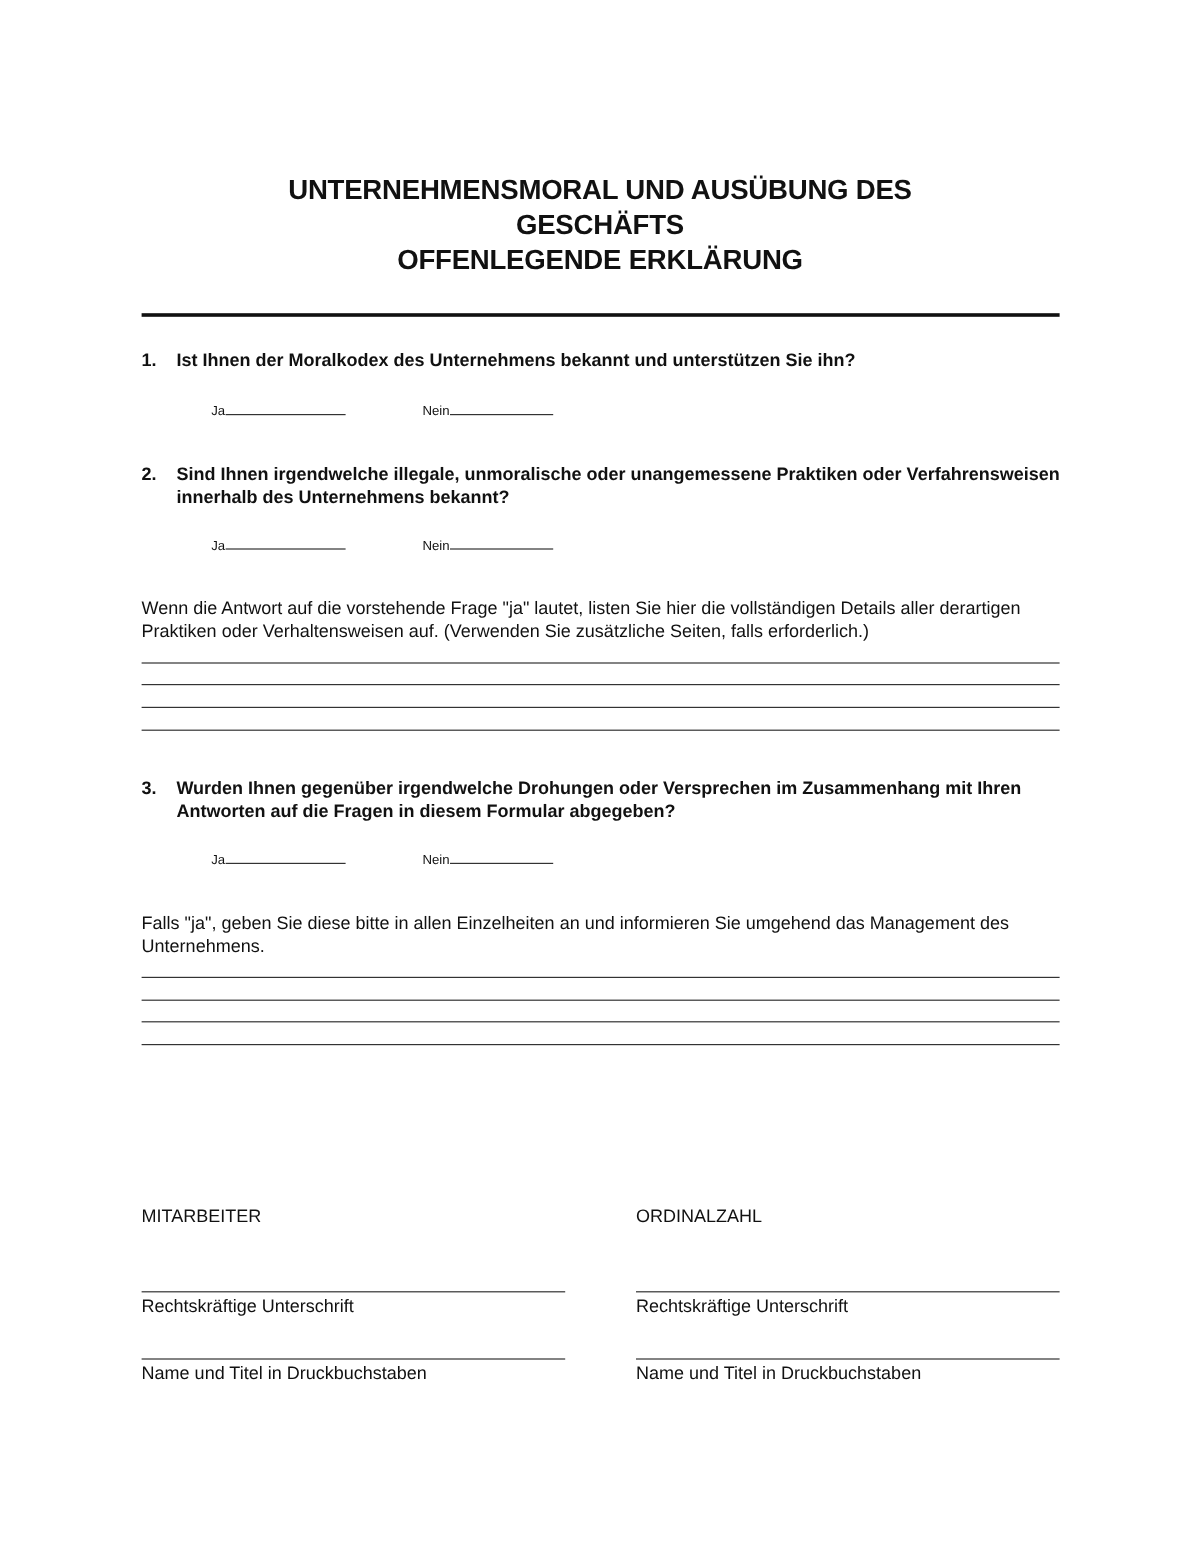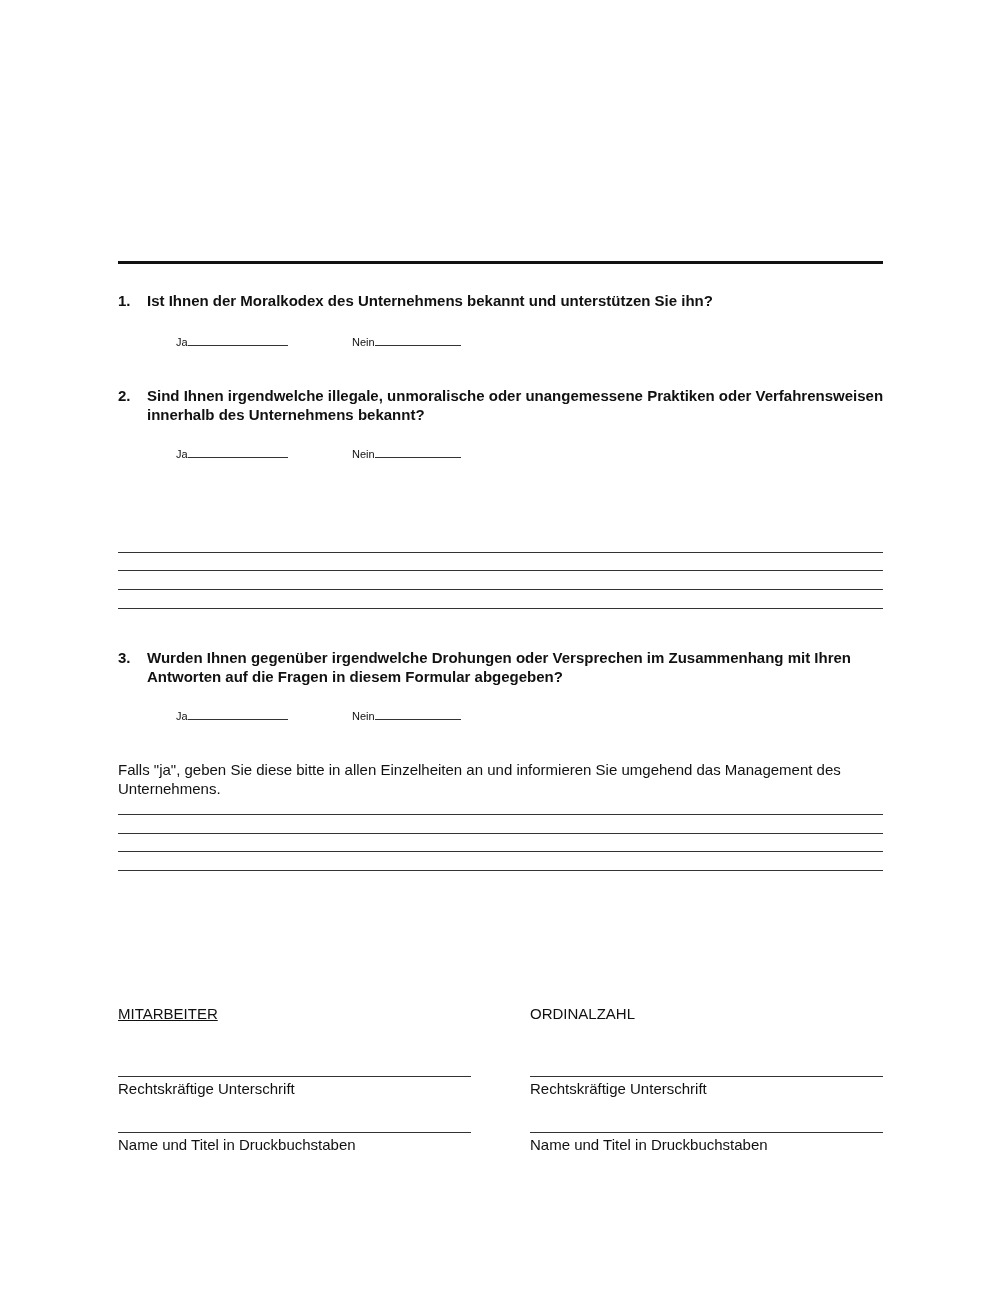--- a/index.html
+++ b/index.html
@@ -17,20 +17,25 @@
   .para { left: 118px; width: 770px; font-size: 15px; line-height: 19px; }
   .line { left: 118px; width: 765px; height: 0; border-top: 1.5px solid #333; }
   .label { font-size: 15px; line-height: 19px; white-space: nowrap; }
   .sigline { height: 0; border-top: 1.5px solid #333; }
 </style>
 </head>
 <body>
 
 <div class="page">
 
+  <div class="abs title">
+    <div>UNTERNEHMENSMORAL UND AUSÜBUNG DES</div>
+    <div>GESCHÄFTS</div>
+    <div>OFFENLEGENDE ERKLÄRUNG</div>
+  </div>
 
   <div class="abs rule"></div>
 
   <div class="abs q" style="top:291px;">
     <span class="num">1.</span>
     <div class="txt">Ist Ihnen der Moralkodex des Unternehmens bekannt und unterstützen Sie ihn?</div>
   </div>
   <div class="abs yn" style="left:176px; top:330px;">
     <span>Ja</span><span class="blank" style="width:100px;"></span>
   </div>
@@ -42,20 +47,21 @@
     <span class="num">2.</span>
     <div class="txt">Sind Ihnen irgendwelche illegale, unmoralische oder unangemessene Praktiken oder Verfahrensweisen innerhalb des Unternehmens bekannt?</div>
   </div>
   <div class="abs yn" style="left:176px; top:442px;">
     <span>Ja</span><span class="blank" style="width:100px;"></span>
   </div>
   <div class="abs yn" style="left:352px; top:442px;">
     <span>Nein</span><span class="blank" style="width:86px;"></span>
   </div>
 
+  <div class="abs para" style="top:498px;">Wenn die Antwort auf die vorstehende Frage "ja" lautet, listen Sie hier die vollständigen Details aller derartigen Praktiken oder Verhaltensweisen auf. (Verwenden Sie zusätzliche Seiten, falls erforderlich.)</div>
   <div class="abs line" style="top:552px;"></div>
   <div class="abs line" style="top:570px;"></div>
   <div class="abs line" style="top:589px;"></div>
   <div class="abs line" style="top:608px;"></div>
 
   <div class="abs q" style="top:648px;">
     <span class="num">3.</span>
     <div class="txt">Wurden Ihnen gegenüber irgendwelche Drohungen oder Versprechen im Zusammenhang mit Ihren Antworten auf die Fragen in diesem Formular abgegeben?</div>
   </div>
   <div class="abs yn" style="left:176px; top:704px;">
@@ -65,21 +71,21 @@
     <span>Nein</span><span class="blank" style="width:86px;"></span>
   </div>
 
   <div class="abs para" style="top:760px;">Falls "ja", geben Sie diese bitte in allen Einzelheiten an und informieren Sie umgehend das Management des Unternehmens.</div>
   <div class="abs line" style="top:814px;"></div>
   <div class="abs line" style="top:833px;"></div>
   <div class="abs line" style="top:851px;"></div>
   <div class="abs line" style="top:870px;"></div>
 
 
-  <div class="abs label" style="left:118px; top:1004px;text-decoration:underline;">MITARBEITER</div>
+  <div class="abs label" style="left:118px; top:1004px;">MITARBEITER</div>
   <div class="abs sigline" style="left:118px; width:353px; top:1076px;"></div>
   <div class="abs label" style="left:118px; top:1079px;">Rechtskräftige Unterschrift</div>
   <div class="abs sigline" style="left:118px; width:353px; top:1132px;"></div>
   <div class="abs label" style="left:118px; top:1135px;">Name und Titel in Druckbuchstaben</div>
 
   <div class="abs label" style="left:530px; top:1004px;">ORDINALZAHL</div>
   <div class="abs sigline" style="left:530px; width:353px; top:1076px;"></div>
   <div class="abs label" style="left:530px; top:1079px;">Rechtskräftige Unterschrift</div>
   <div class="abs sigline" style="left:530px; width:353px; top:1132px;"></div>
   <div class="abs label" style="left:530px; top:1135px;">Name und Titel in Druckbuchstaben</div>

